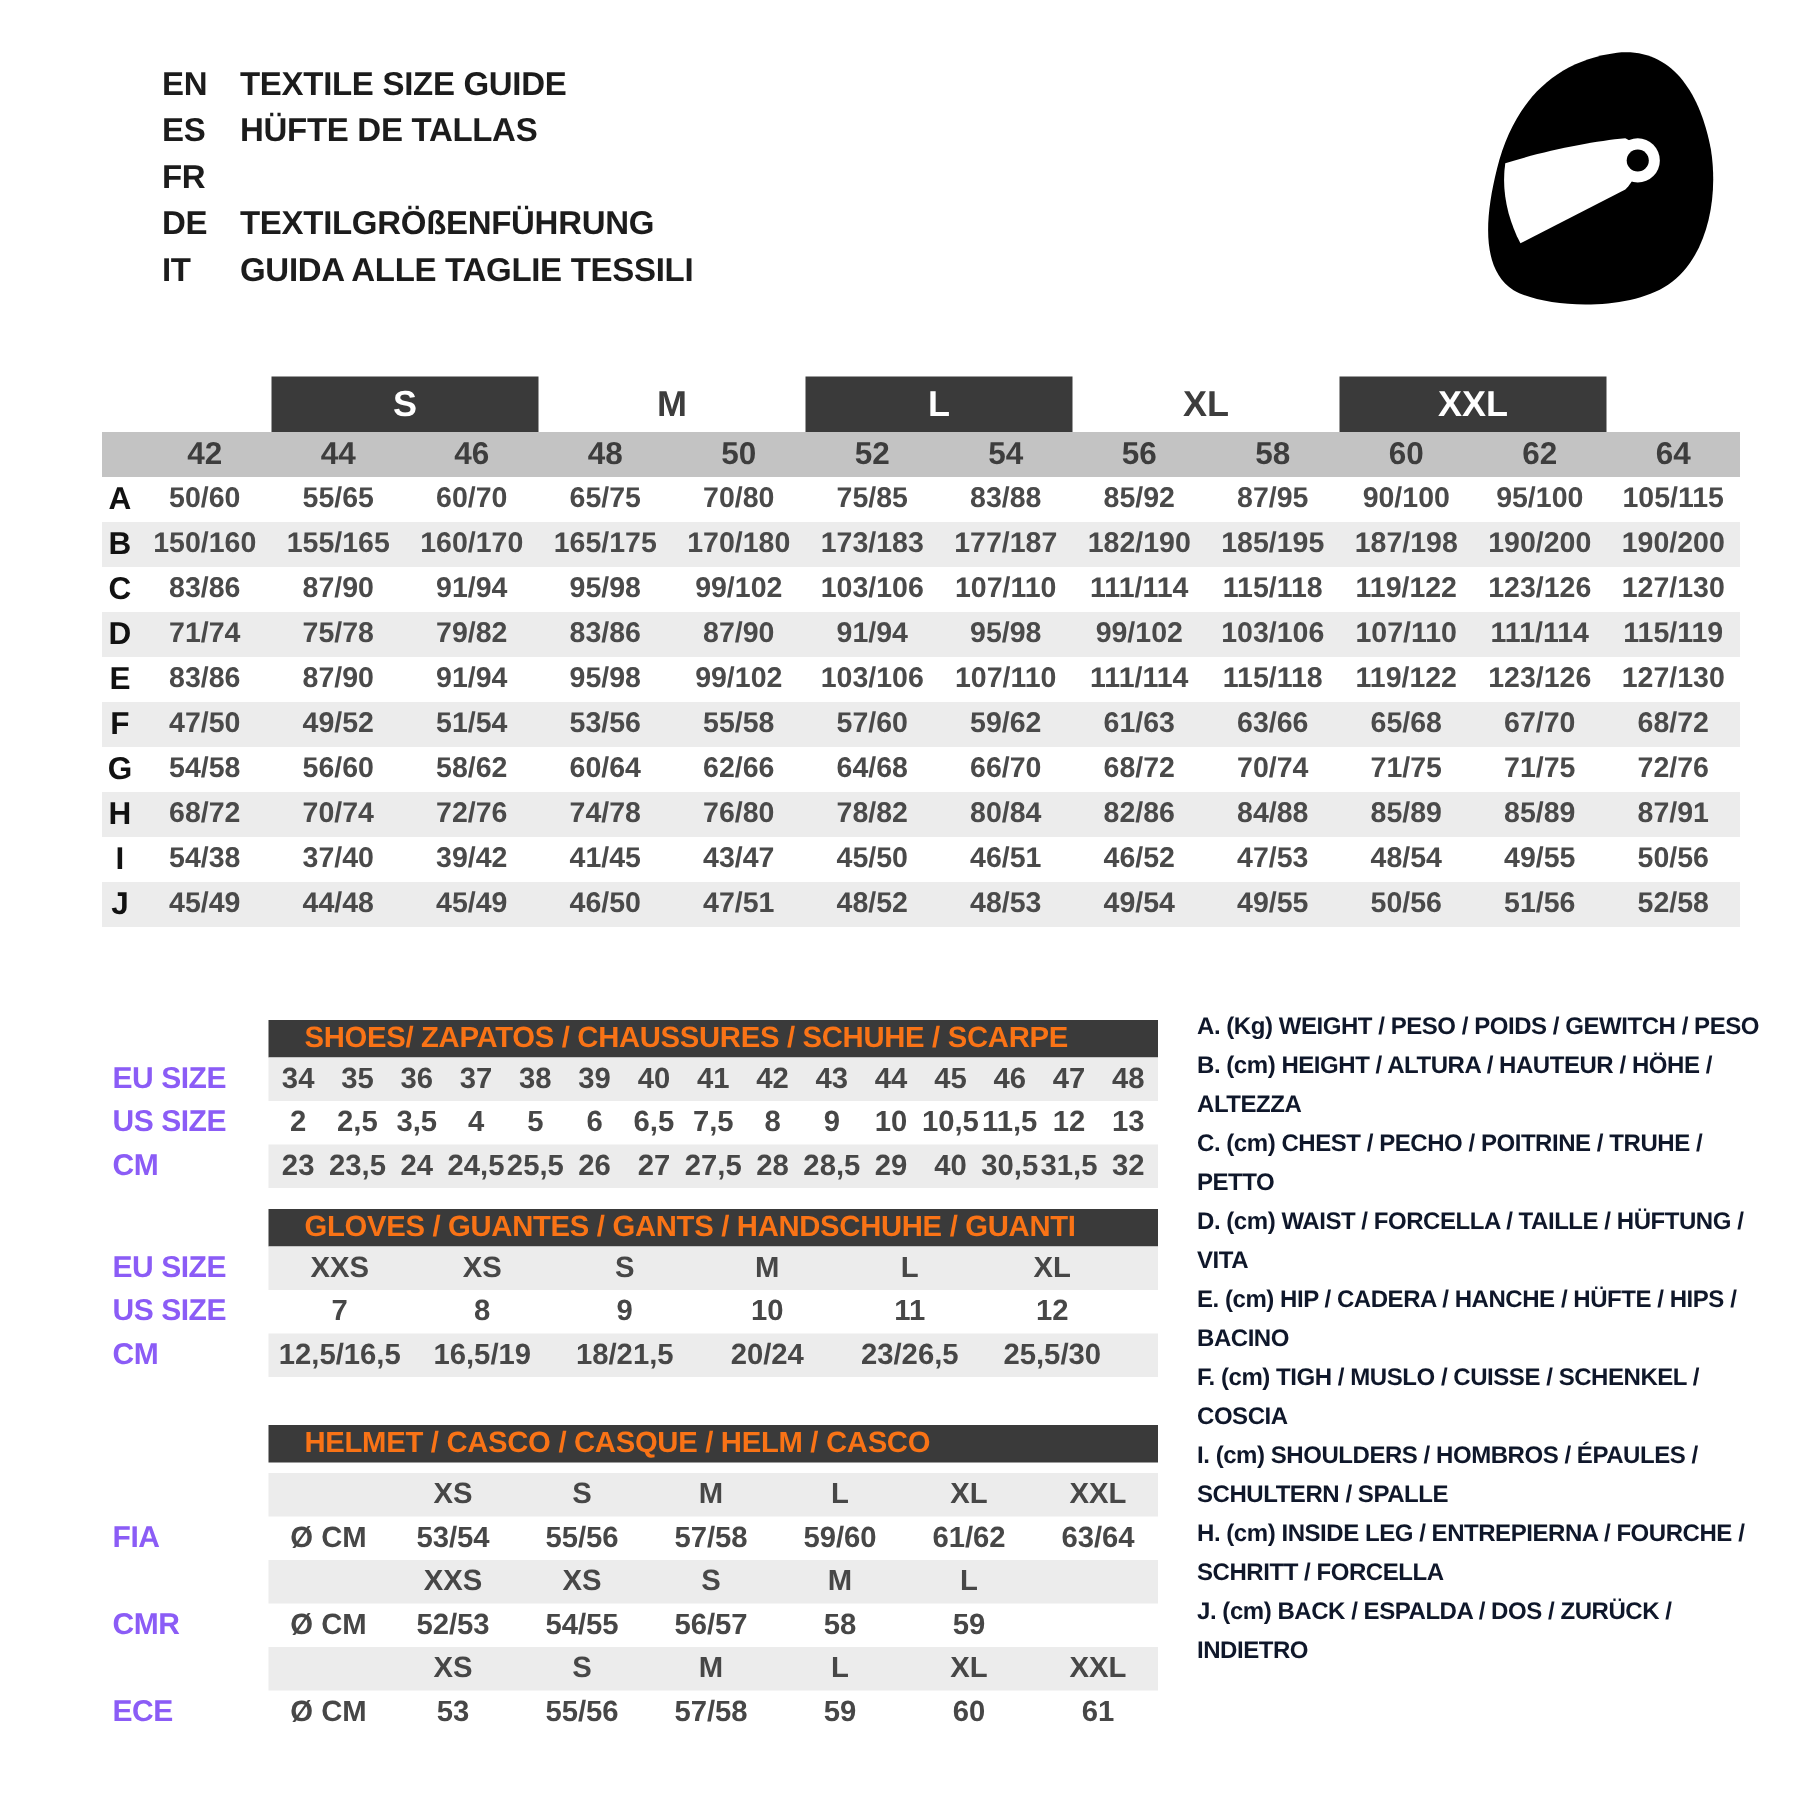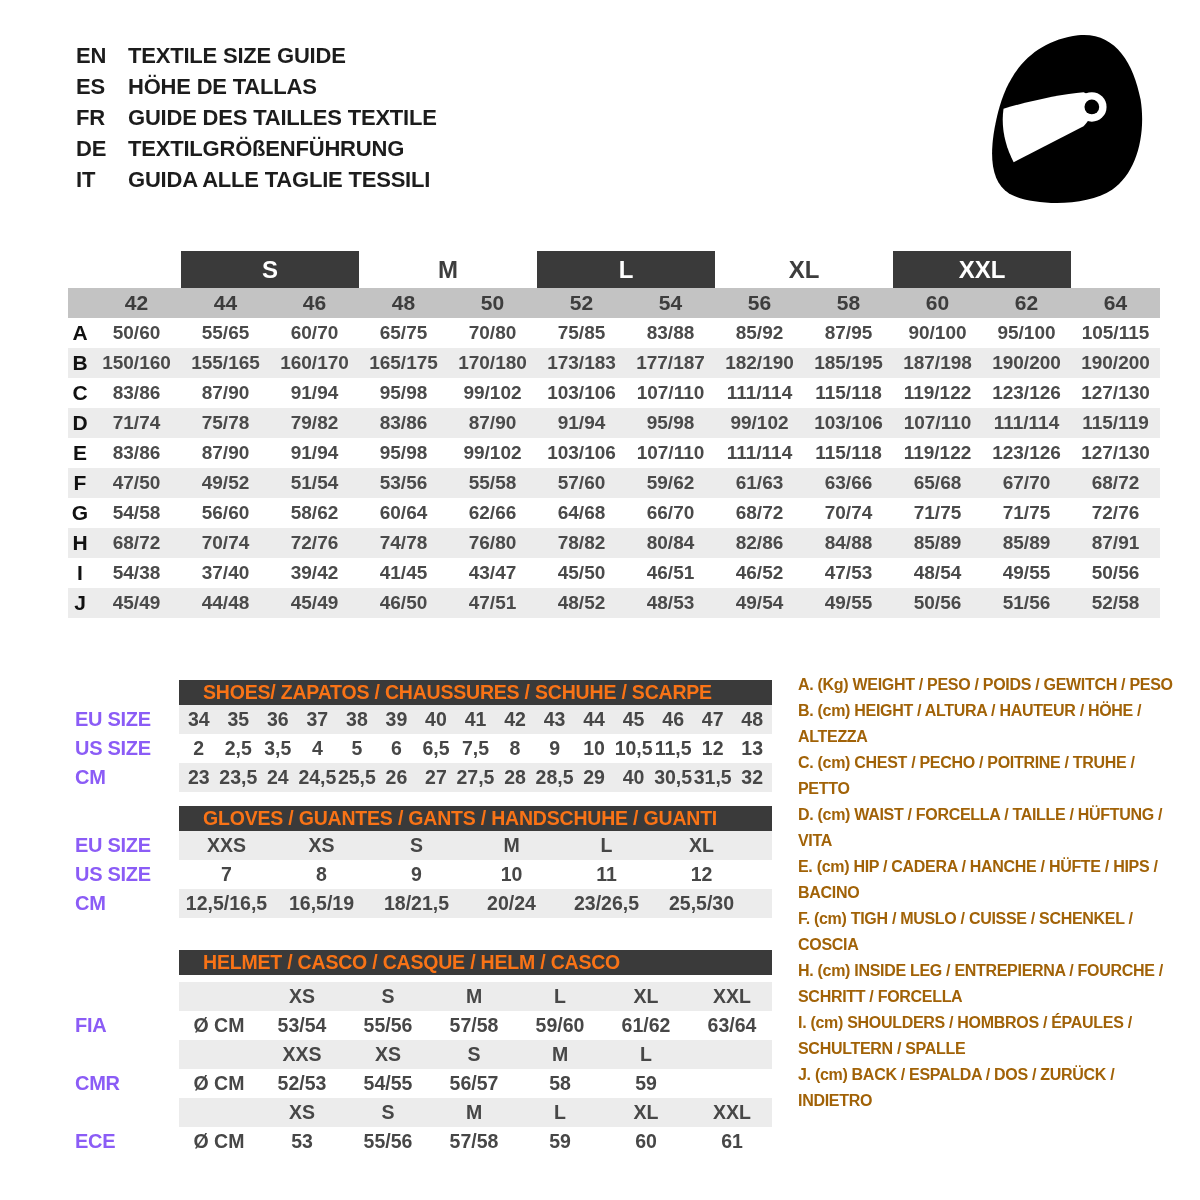--- a/index.html
+++ b/index.html
@@ -5,21 +5,21 @@
   html,body { margin:0; padding:0; background:#fff; }
   .page {
     position:relative; width:1200px; height:1200px; background:#ffffff; overflow:hidden;
     font-family:"Liberation Sans", sans-serif; font-weight:bold; color:#1c1c1c;
     -webkit-font-smoothing:antialiased;
   }
 
   
   .langs { position:absolute; left:76px; top:40px; font-size:22px; letter-spacing:-0.2px; }
   .lang-row { display:flex; line-height:31px; }
-  .lang-code { width:52px; }
+  .lang-code { width:52px;margin-left:32px; }
 
   
   .helmet-icon { position:absolute; left:975px; top:26px; width:184px; height:184px; }
   .helmet-icon svg { width:100%; height:100%; }
 
   
   .main-table { position:absolute; left:68px; top:251px; width:1092px; }
   .grid13 { display:grid; grid-template-columns:24px repeat(12,1fr); }
   .groups-row { height:37px; }
   .group-spacer { grid-column:span 2; }
@@ -49,42 +49,41 @@
                 display:flex; align-items:center; color:#8b5cf6; font-size:20px; letter-spacing:-0.3px; }
 
   
   .helmet-gap { height:7px; }
   .hrow { position:relative; height:29px; display:grid; align-items:center;
           grid-template-columns:80px repeat(6,86px); font-size:19.5px; color:#474747; }
   .hrow.sizes { background:#ececec; }
 
   
   .legend { position:absolute; left:798px; top:672px; width:392px;
-            font-size:16px; line-height:26px; letter-spacing:-0.3px; color:#a16207; }
+            font-size:16px; line-height:26px; letter-spacing:-0.3px; color:#0f172a; }
 </style>
 </head>
 <body>
 
 <div class="page">
 
   <div class="langs">
 
       <div class="lang-row">
         <span class="lang-code">EN</span>
         <span class="lang-label">TEXTILE SIZE GUIDE</span>
       </div>
 
       <div class="lang-row">
         <span class="lang-code">ES</span>
-        <span class="lang-label">HÖHE DE TALLAS</span>
+        <span class="lang-label">HÜFTE DE TALLAS</span>
       </div>
 
       <div class="lang-row">
         <span class="lang-code">FR</span>
-        <span class="lang-label">GUIDE DES TAILLES TEXTILE</span>
       </div>
 
       <div class="lang-row">
         <span class="lang-code">DE</span>
         <span class="lang-label">TEXTILGRÖßENFÜHRUNG</span>
       </div>
 
       <div class="lang-row">
         <span class="lang-code">IT</span>
         <span class="lang-label">GUIDA ALLE TAGLIE TESSILI</span>
@@ -731,21 +730,21 @@
 
       <div class="legend-item">C. (cm) CHEST / PECHO / POITRINE / TRUHE / PETTO</div>
 
       <div class="legend-item">D. (cm) WAIST / FORCELLA / TAILLE / HÜFTUNG / VITA</div>
 
       <div class="legend-item">E. (cm) HIP / CADERA / HANCHE / HÜFTE / HIPS / BACINO</div>
 
       <div class="legend-item">F. (cm) TIGH / MUSLO / CUISSE / SCHENKEL / COSCIA</div>
 
 
+      <div class="legend-item">I. (cm) SHOULDERS / HOMBROS / ÉPAULES / SCHULTERN / SPALLE</div>
+
       <div class="legend-item">H. (cm) INSIDE LEG / ENTREPIERNA / FOURCHE / SCHRITT / FORCELLA</div>
 
-      <div class="legend-item">I. (cm) SHOULDERS / HOMBROS / ÉPAULES / SCHULTERN / SPALLE</div>
-
       <div class="legend-item">J. (cm) BACK / ESPALDA / DOS / ZURÜCK / INDIETRO</div>
 
   </div>
 
 </div>
 
 </body></html>

